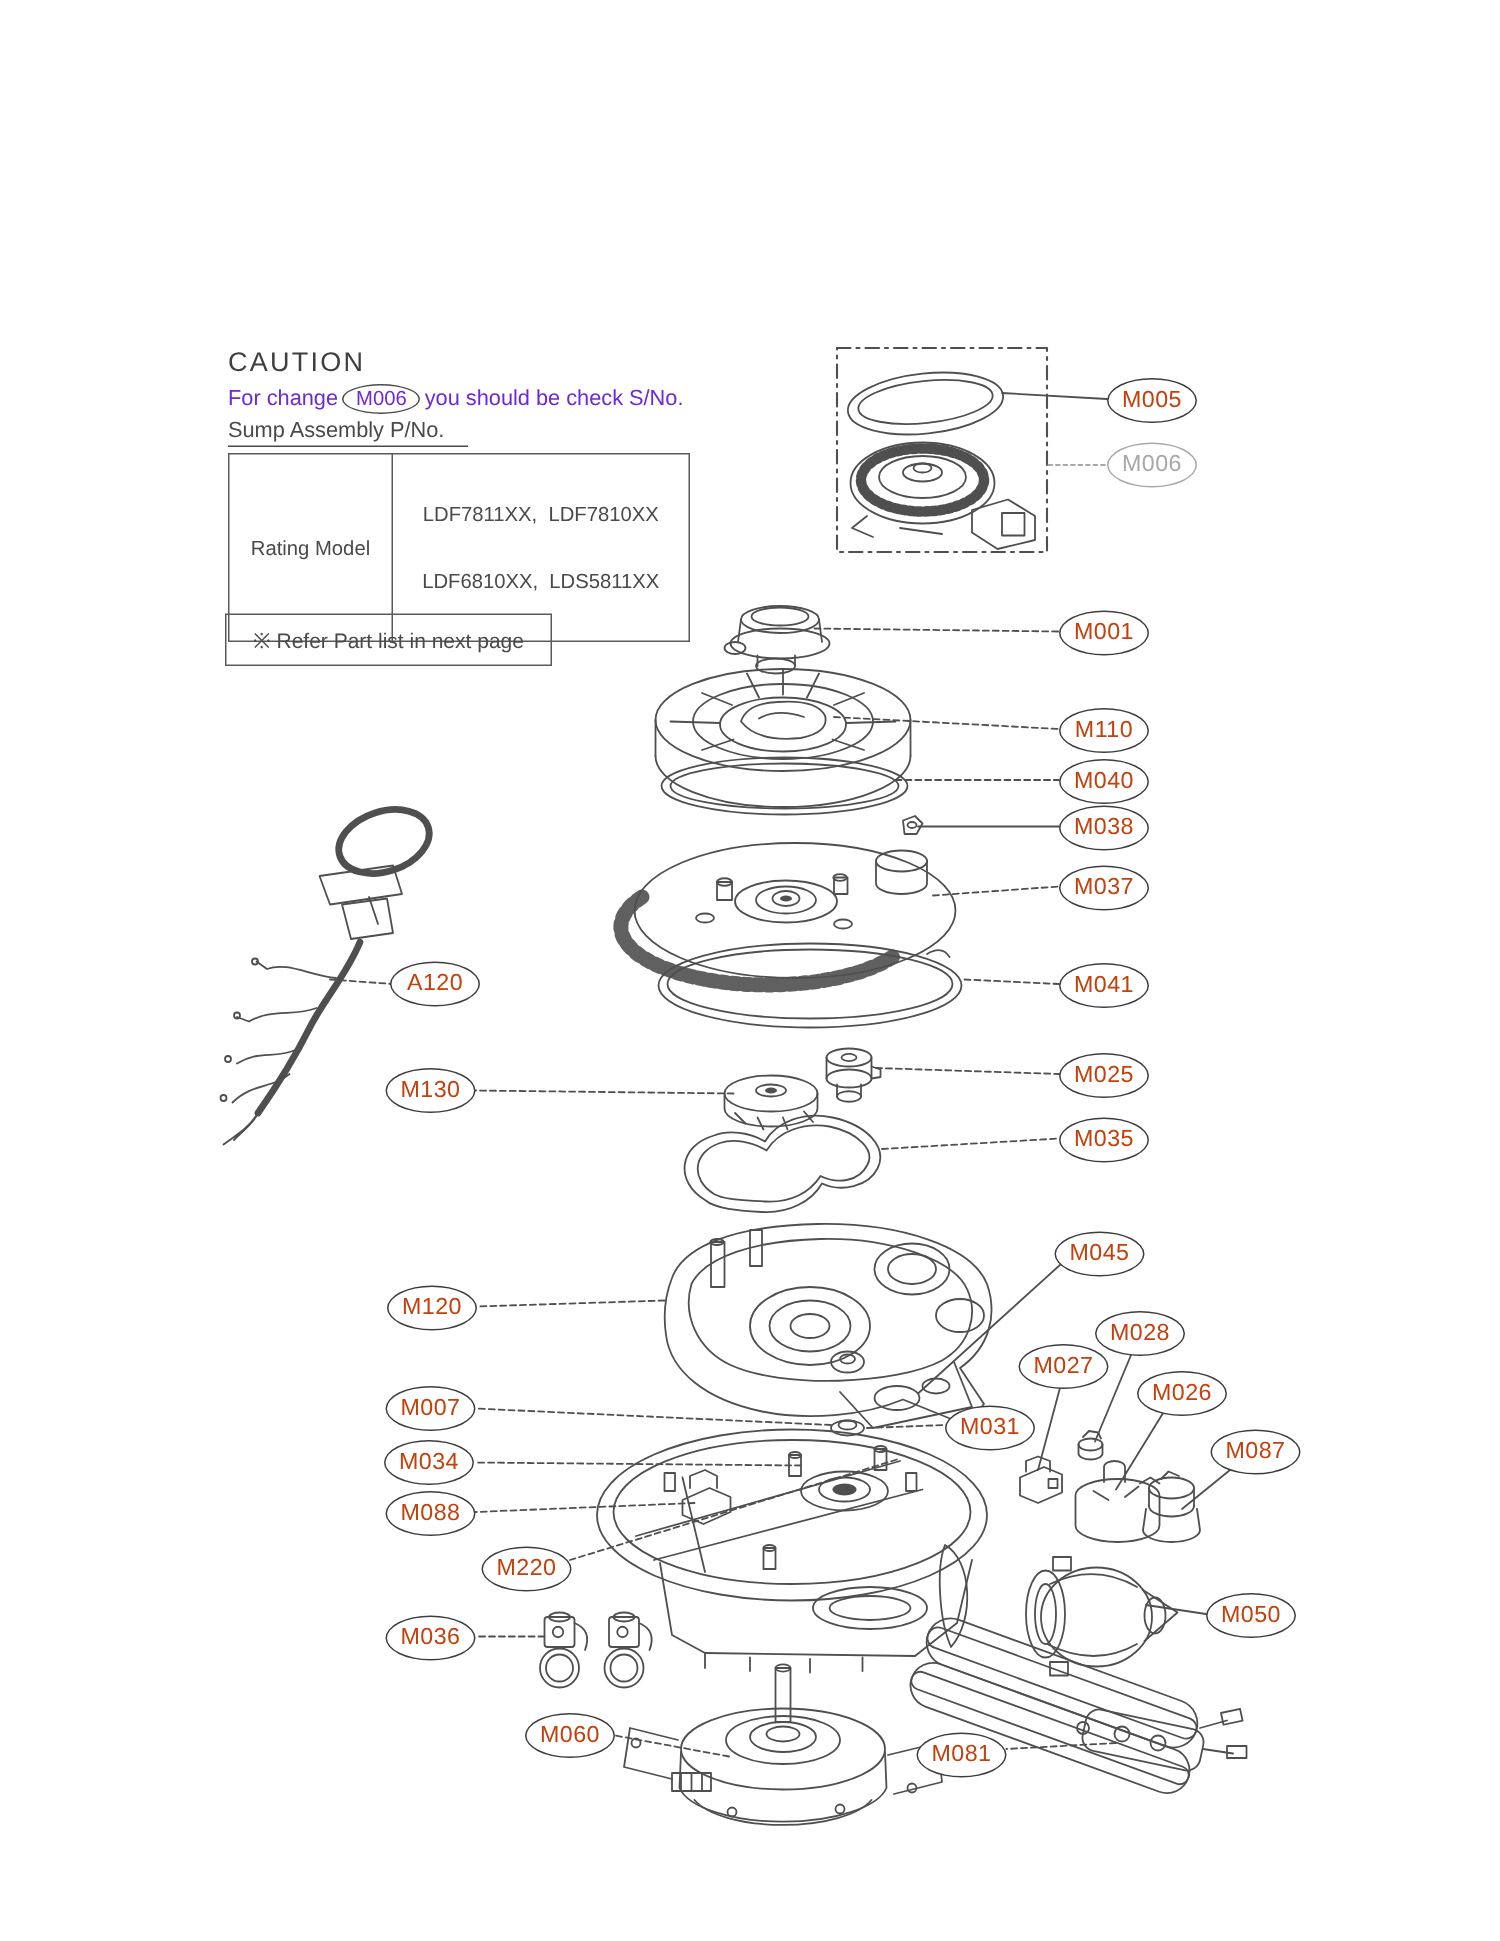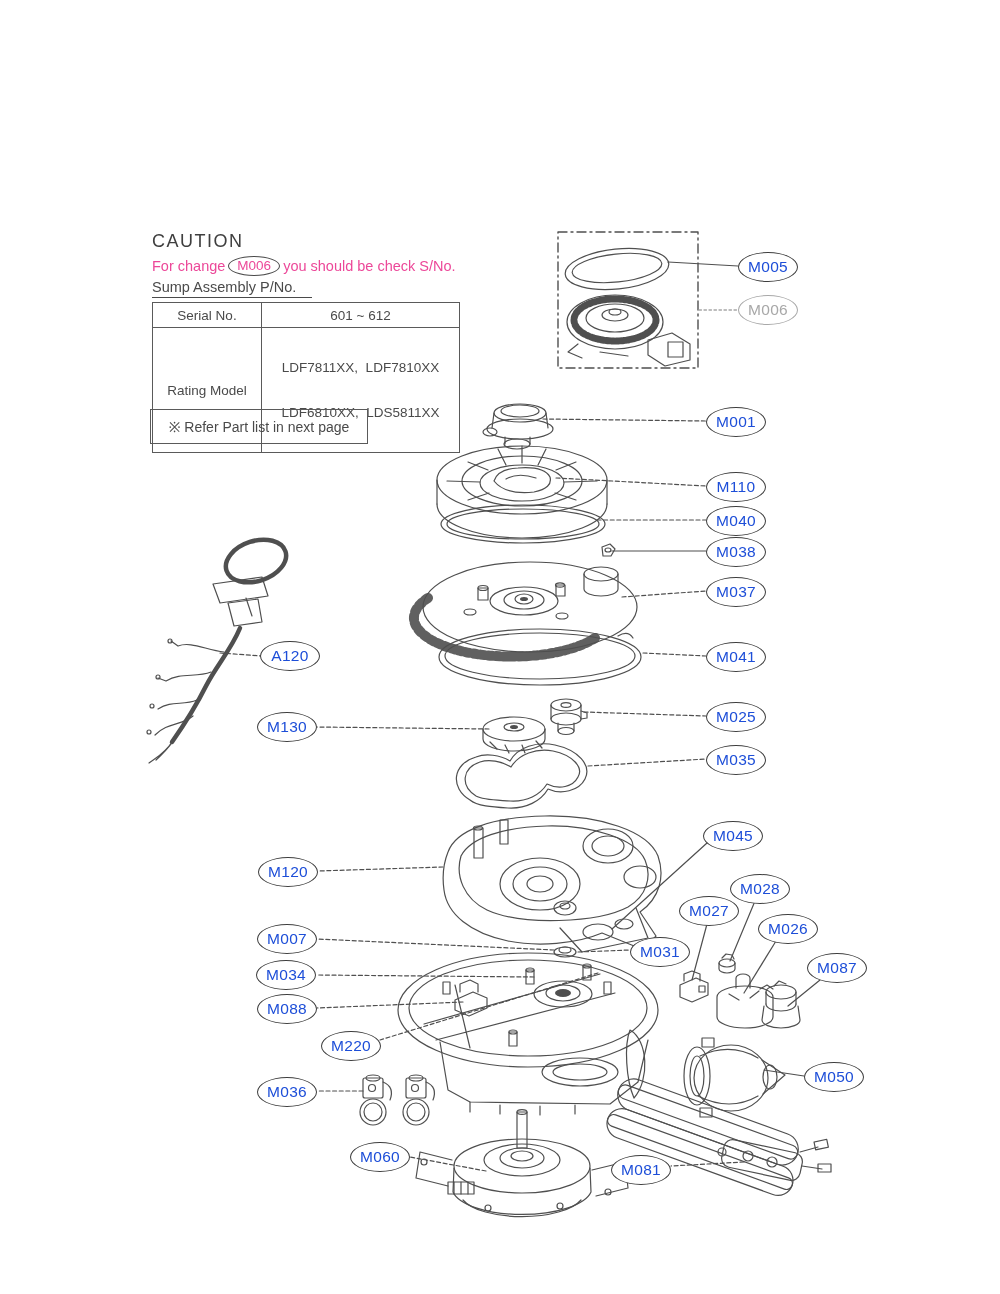--- a/index.html
+++ b/index.html
@@ -6,21 +6,21 @@
   .canvas {
     position:relative; width:1000px; height:1294px; background:#ffffff;
     font-family:"Liberation Sans", sans-serif; color:#4a4a4a; overflow:hidden;
   }
   
   .caution-title {
     position:absolute; left:152px; top:231px; font-size:18px; font-weight:normal;
     color:#3f3f3f; letter-spacing:1.5px;
   }
   .caution-l1 {
-    position:absolute; left:152px; top:256px; font-size:14.5px; color:#ec4899;
+    position:absolute; left:152px; top:256px; font-size:14.5px; color:#6d28d9;
     display:flex; align-items:center; white-space:nowrap;
   }
   .badge-oval {
     display:inline-block; border:1.4px solid #4a4a4a; border-radius:50%;
     padding:1px 8px 2px; margin:0 3px; font-size:13.5px; line-height:15px;
   }
   .caution-l2 { position:absolute; left:152px; top:279px; font-size:14.5px; color:#4a4a4a; }
   .caution-l2 span { border-bottom:1.5px solid #4a4a4a; padding-right:16px; padding-bottom:2px; }
   table.spec {
     position:absolute; left:152px; top:302px; width:308px;
@@ -37,21 +37,21 @@
   .note-box {
     position:absolute; left:150px; top:409px; width:216px; height:33px;
     border:1.4px solid #5a5a5a; display:flex; align-items:center; justify-content:center;
     font-size:14px; color:#4a4a4a;
   }
   
   .co {
     position:absolute; width:60px; height:30px; box-sizing:border-box;
     border:1.7px solid #3d3d3d; border-radius:50%; background:#fff;
     display:flex; align-items:center; justify-content:center;
-    font-size:15.5px; color:#1d4ed8; letter-spacing:0.3px; z-index:3;
+    font-size:15.5px; color:#c2410c; letter-spacing:0.3px; z-index:3;
   }
   .co.ghost { border-color:#a8a8a8; color:#a8a8a8; }
   
   svg.art { position:absolute; left:0; top:0; z-index:1; }
   .art * { stroke:#4f4f4f; fill:none; stroke-width:1.2; stroke-linecap:round; stroke-linejoin:round; }
   .art .fl { fill:#4f4f4f; stroke:none; }
   .art .thick { stroke-width:4.5; }
   .art .knurl { stroke-width:7; stroke-dasharray:2.5 2.6; }
   .art .knurl2 { stroke-width:10; stroke-dasharray:4 3.6; opacity:.9; }
   .art .ld  { stroke-dasharray:4 2.6; }
@@ -355,24 +355,20 @@
     <span>For change</span>
     <span class="badge-oval">M006</span>
     <span>you should be check S/No.</span>
   </div>
   <div class="caution-l2">
     <span>Sump Assembly P/No.</span>
   </div>
 
   <table class="spec">
     <tbody>
-        <tr>
-      <td class="lbl">Serial No.</td>
-      <td>601 ~ 612</td>
-    </tr>
     <tr>
       <td class="lbl">Rating Model</td>
       <td>
         <div>LDF7811XX,  LDF7810XX</div>
         <div>LDF6810XX,  LDS5811XX</div>
       </td>
     </tr>
   </tbody>
     </table>
 

